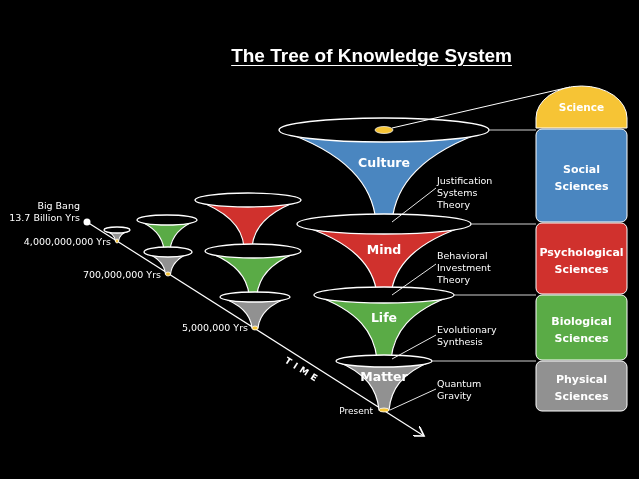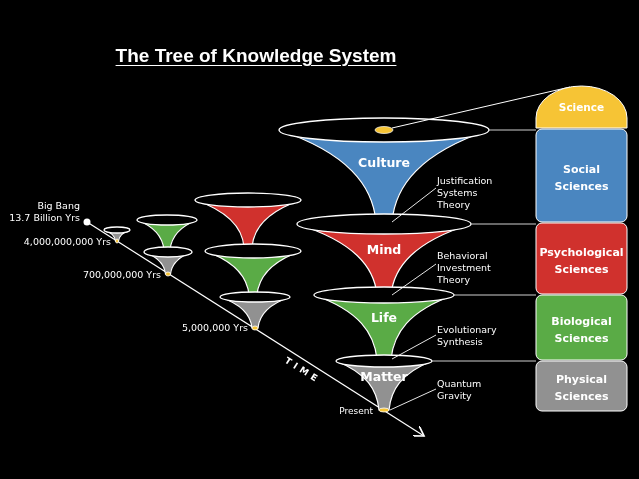--- a/index.html
+++ b/index.html
@@ -1,19 +1,19 @@
 <!DOCTYPE html>
 <html><head>
 <meta charset="utf-8">
 <style>
   html,body{margin:0;padding:0;background:#000;}
   body{width:639px;height:479px;overflow:hidden;position:relative;font-family:"DejaVu Sans",sans-serif;}
   #stage{position:absolute;left:0;top:0;width:639px;height:479px;}
   svg text{font-family:"DejaVu Sans",sans-serif;}
-  .title{position:absolute;left:0;top:45px;width:512px;text-align:center;color:#fff;font-family:"Liberation Sans",sans-serif;font-weight:bold;font-size:19px;}
+  .title{position:absolute;left:0;top:45px;width:512px;text-align:right;color:#fff;font-family:"Liberation Sans",sans-serif;font-weight:bold;font-size:19px;}
   .title span{text-decoration:underline;text-underline-offset:3px;}
 </style>
 </head>
 <body>
 
 <div class="title"><span>The Tree of Knowledge System</span></div>
 
 <svg id="stage" width="639" height="479" viewBox="0 0 639 479" xmlns="http://www.w3.org/2000/svg">
   <defs>
     <marker id="arrowhead" markerWidth="10" markerHeight="10" refX="8" refY="5" orient="auto">

